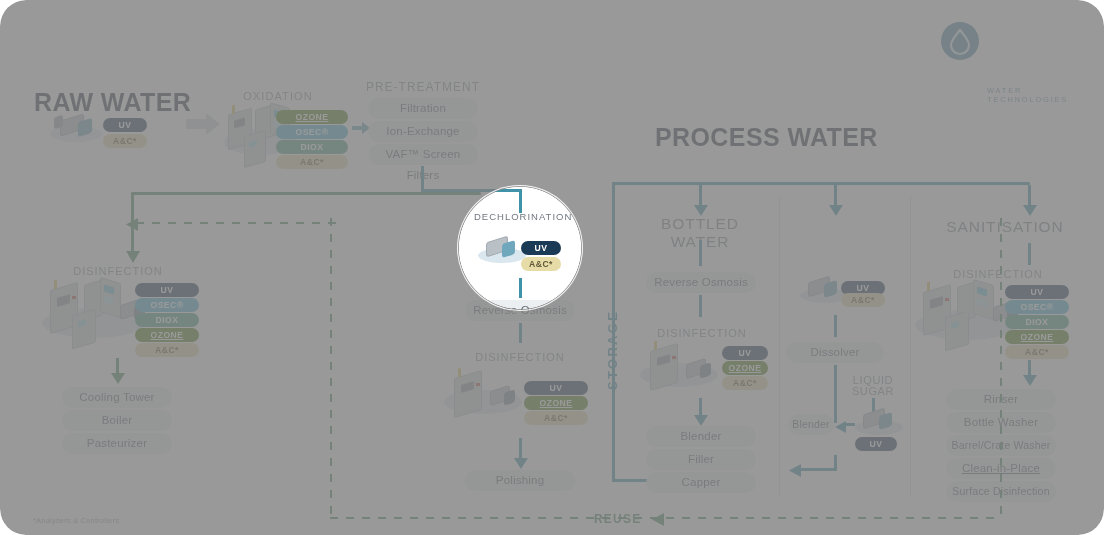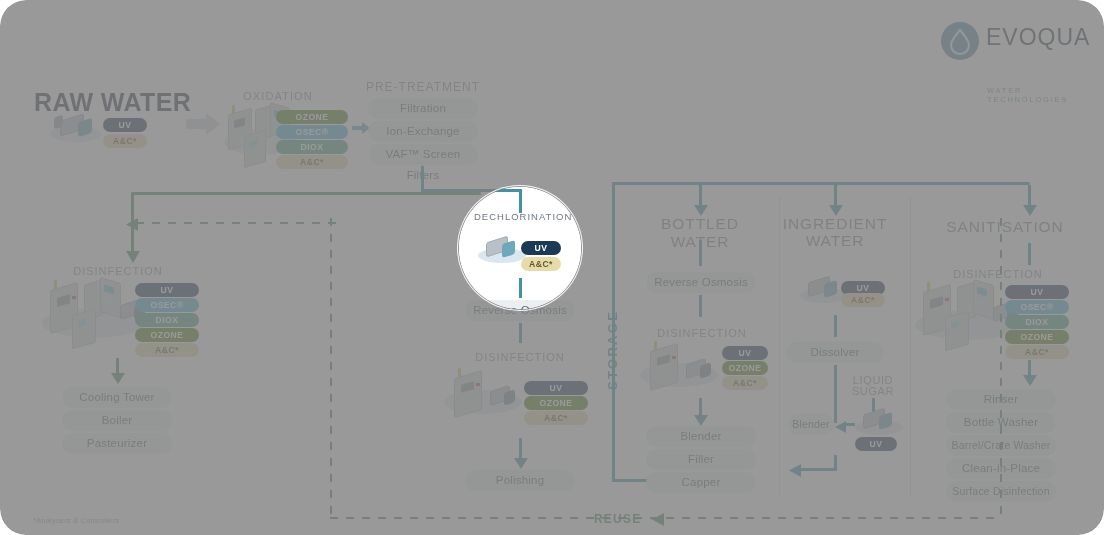--- a/index.html
+++ b/index.html
@@ -25,21 +25,21 @@
   .collabel{position:absolute;font-size:15.5px;color:#7f868c;letter-spacing:.9px;text-align:center;}
 
   .foot{position:absolute;left:33px;top:516px;font-size:7.5px;color:#9aa0a4;letter-spacing:.2px;}
 
   
   .pill{position:absolute;height:14px;line-height:14px;border-radius:7px;text-align:center;
         font-size:8.6px;font-weight:bold;color:#ffffff;letter-spacing:.45px;}
   .pill.uv{background:#1b3a55;}
   .pill.osec{background:#45b3cf;}
   .pill.diox{background:#4e9e84;}
-  .pill.ozone{background:#4d7c0f;}
+  .pill.ozone{background:#4d7c0f;text-decoration:underline;}
   .pill.ac{background:#e7dca8;color:#5d5734;}
 
   .obox{position:absolute;height:21px;line-height:21px;border-radius:11px;background:#eceff1;
         text-align:center;font-size:11.5px;color:#5f6b73;letter-spacing:.2px;}
 
   
   .ln{position:absolute;background:#3f93a8;}
   .lng{position:absolute;background:#4e8c63;}
   .vtxt{position:absolute;font-size:13px;font-weight:bold;color:#3f93a8;letter-spacing:2.3px;
         transform:rotate(-90deg);transform-origin:left top;white-space:nowrap;}
@@ -64,21 +64,20 @@
 <div id="stage">
   <div id="art">
 
 
     <div style="position:absolute;left:941px;top:22px;width:38px;height:38px;">
       <svg width="38" height="38" viewBox="0 0 38 38">
         <circle cx="19" cy="19" r="19" fill="#4f8ba3"></circle>
         <path d="M19 8 C 13 15, 10 19, 10 23 a 9 9 0 0 0 18 0 c 0-4 -3-8 -9-15 z" fill="none" stroke="#dff1f7" stroke-width="2.2"></path>
       </svg>
     </div>
-    <div style="position:absolute;left:986px;top:24px;font-size:23px;letter-spacing:1px;color:#34414c;font-family:'Liberation Sans',sans-serif;">EVOQUA</div>
     <div style="position:absolute;left:987px;top:50px;font-size:7.5px;letter-spacing:1.8px;color:#6f95a4;margin-top:36px;">WATER TECHNOLOGIES</div>
 
     <div class="bigtitle" style="left:34px;top:88px;">RAW WATER</div>
 
     <div class="eq" style="left:50px;top:112px;width:56px;height:32px;">
       <div class="shadow" style="left:0;top:14px;width:52px;height:16px;opacity:.9;"></div>
       <div class="cyl" style="left:10px;top:5px;width:22px;height:14px;transform:skewY(-17deg);"></div>
       <div class="cyl2" style="left:28px;top:8px;width:14px;height:15px;transform:skewY(-17deg);background:#6fa7bd;"></div>
       <div class="cyl2" style="left:4px;top:4px;width:9px;height:12px;transform:skewY(-17deg);background:#9aa3ab;"></div>
     </div>
@@ -115,20 +114,21 @@
       <svg width="18" height="12" viewBox="0 0 18 12">
           <path d="M0 4 h10 V0 l8 6 -8 6 V8 H0 z" fill="#63a6bb"></path>
         </svg>
     </div>
 
     <div class="seclabel" style="left:363px;top:80px;width:120px;font-size:12px;letter-spacing:1px;">PRE-TREATMENT</div>
     <div class="obox" style="left:368px;top:98px;width:110px;">Filtration</div>
     <div class="obox" style="left:368px;top:121px;width:110px;">Ion-Exchange</div>
     <div class="obox" style="left:368px;top:144px;width:110px;">VAF™ Screen Filters</div>
 
+    <div class="bigtitle" style="left:655px;top:123px;">PROCESS WATER</div>
 
     <div class="ln" style="left:421px;top:166px;width:3px;height:26px;"></div>
     <div class="ln" style="left:421px;top:189px;width:100px;height:3px;"></div>
     <div class="ln" style="left:519px;top:189px;width:3px;height:24px;"></div>
 
     <div class="ln" style="left:612px;top:182px;width:418px;height:3px;border-radius:2px;"></div>
     <div class="ln" style="left:612px;top:182px;width:3px;height:300px;"></div>
     <div class="ln" style="left:612px;top:479px;width:95px;height:3px;"></div>
 
     <div class="ln" style="left:699px;top:185px;width:3px;height:20px;"></div>
@@ -263,21 +263,20 @@
     <div style="position:absolute;left:694px;top:412px;">
       <svg width="14" height="12" viewBox="0 0 14 12">
           <path d="M7 12 L0 1 h14 z" fill="#3f93a8"></path>
         </svg>
     </div>
 
     <div class="obox" style="left:646px;top:426px;width:110px;">Blender</div>
     <div class="obox" style="left:646px;top:449px;width:110px;">Filler</div>
     <div class="obox" style="left:646px;top:472px;width:110px;">Capper</div>
 
-    <div class="collabel" style="left:780px;top:215px;width:110px;line-height:17px;">INGREDIENT WATER</div>
 
     <div class="eq" style="left:800px;top:275px;width:52px;height:30px;">
       <div class="shadow" style="left:0;top:13px;width:48px;height:15px;"></div>
       <div class="cyl" style="left:8px;top:4px;width:20px;height:13px;transform:skewY(-17deg);"></div>
       <div class="cyl2" style="left:24px;top:7px;width:13px;height:14px;transform:skewY(-17deg);background:#6fa7bd;"></div>
     </div>
     <div class="pill uv" style="left:841px;top:281px;width:44px;">UV</div>
     <div class="pill ac" style="left:841px;top:293px;width:44px;">A&amp;C*</div>
 
     <div class="ln" style="left:834px;top:315px;width:3px;height:22px;"></div>
@@ -339,21 +338,21 @@
     <div class="ln" style="left:1028px;top:360px;width:3px;height:16px;"></div>
     <div style="position:absolute;left:1023px;top:372px;">
       <svg width="14" height="12" viewBox="0 0 14 12">
           <path d="M7 12 L0 1 h14 z" fill="#3f93a8"></path>
         </svg>
     </div>
 
     <div class="obox" style="left:946px;top:389px;width:110px;">Rinser</div>
     <div class="obox" style="left:946px;top:412px;width:110px;">Bottle Washer</div>
     <div class="obox" style="left:946px;top:435px;width:110px;font-size:10.5px;">Barrel/Crate Washer</div>
-    <div class="obox" style="left:946px;top:458px;width:110px;">Clean-in-Place</div>
+    <div class="obox" style="left:946px;top:458px;width:110px;text-decoration:underline;">Clean-in-Place</div>
     <div class="obox" style="left:946px;top:481px;width:110px;font-size:10.5px;">Surface Disinfection</div>
 
     <div style="position:absolute;left:330px;top:218px;width:2px;height:300px;
                 background:repeating-linear-gradient(to bottom,#4e8c63 0 8px,transparent 8px 16px);"></div>
     <div style="position:absolute;left:330px;top:517px;width:672px;height:2px;
                 background:repeating-linear-gradient(to right,#4e8c63 0 8px,transparent 8px 16px);"></div>
     <div style="position:absolute;left:1000px;top:218px;width:2px;height:300px;
                 background:repeating-linear-gradient(to bottom,#4e8c63 0 8px,transparent 8px 16px);"></div>
     <div style="position:absolute;left:136px;top:222px;width:200px;height:2px;
                 background:repeating-linear-gradient(to right,#4e8c63 0 8px,transparent 8px 16px);"></div>

